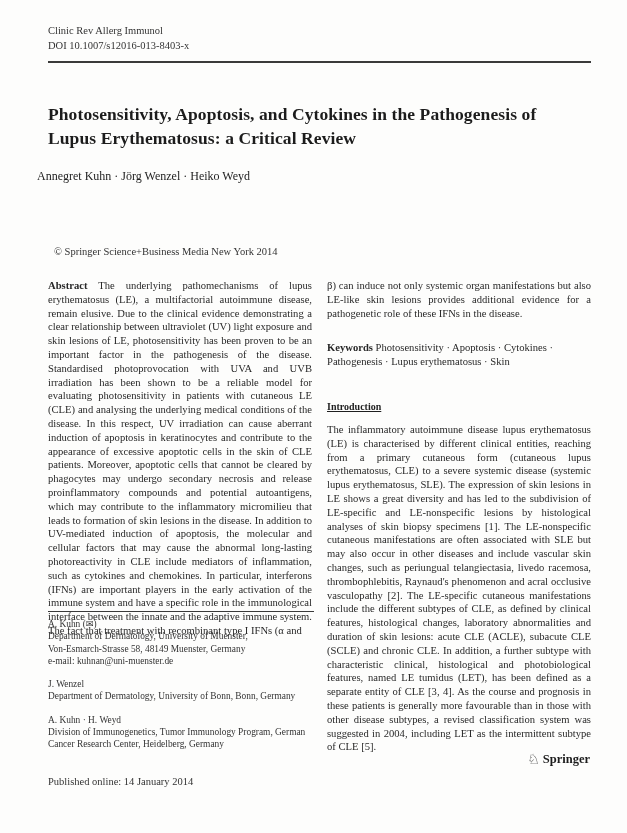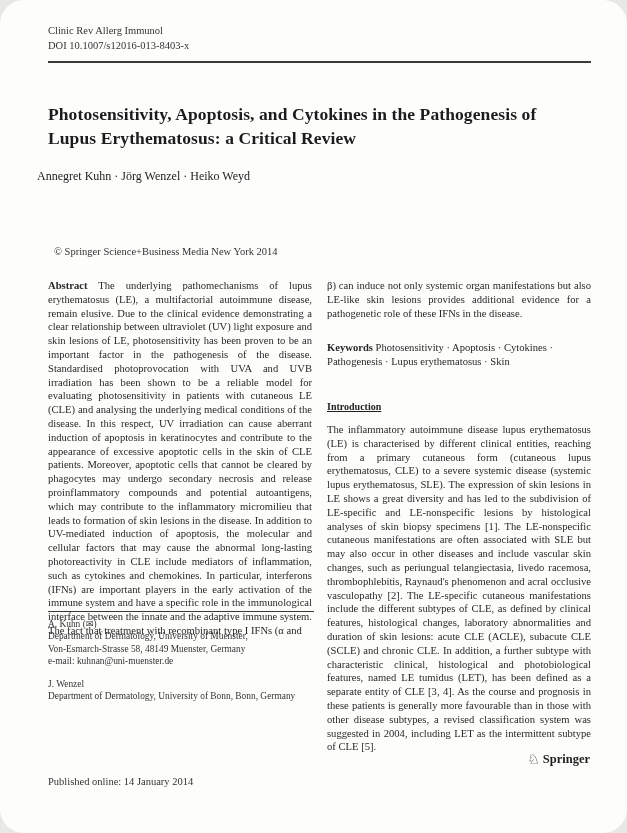--- a/index.html
+++ b/index.html
@@ -5,21 +5,20 @@
   html, body { margin: 0; padding: 0; background: #e8e8e6; }
   .page {
     position: relative;
     width: 627px;
     height: 833px;
     margin: 0 auto;
     background: #fdfdfc;
     font-family: "Liberation Serif", serif;
     color: #2a2a2a;
     overflow: hidden;
-    border-radius: 24px;
   }
   .journal-header {
     position: absolute; left: 48px; top: 23px;
     font-size: 10.5px; line-height: 15px; color: #333;
   }
   .top-rule {
     position: absolute; left: 48px; right: 36px; top: 61px;
     border-top: 2px solid #3a3a3a; height: 0;
   }
   .article-title {
@@ -104,20 +103,25 @@
     <div class="footnote">
       <div>A. Kuhn (✉)</div>
       <div>Department of Dermatology, University of Muenster,</div>
       <div>Von-Esmarch-Strasse 58, 48149 Muenster, Germany</div>
       <div>e-mail: kuhnan@uni-muenster.de</div>
     </div>
     <div class="footnote">
       <div>J. Wenzel</div>
       <div>Department of Dermatology, University of Bonn, Bonn, Germany</div>
     </div>
+    <div class="footnote">
+      <div>A. Kuhn · H. Weyd</div>
+      <div>Division of Immunogenetics, Tumor Immunology Program, German</div>
+      <div>Cancer Research Center, Heidelberg, Germany</div>
+    </div>
   </div>
 
   <div class="published-online">Published online: 14 January 2014</div>
 
   <div class="publisher-logo">
     <span class="logo-glyph">♘</span>
     <span>Springer</span>
   </div>
 
 </div>

